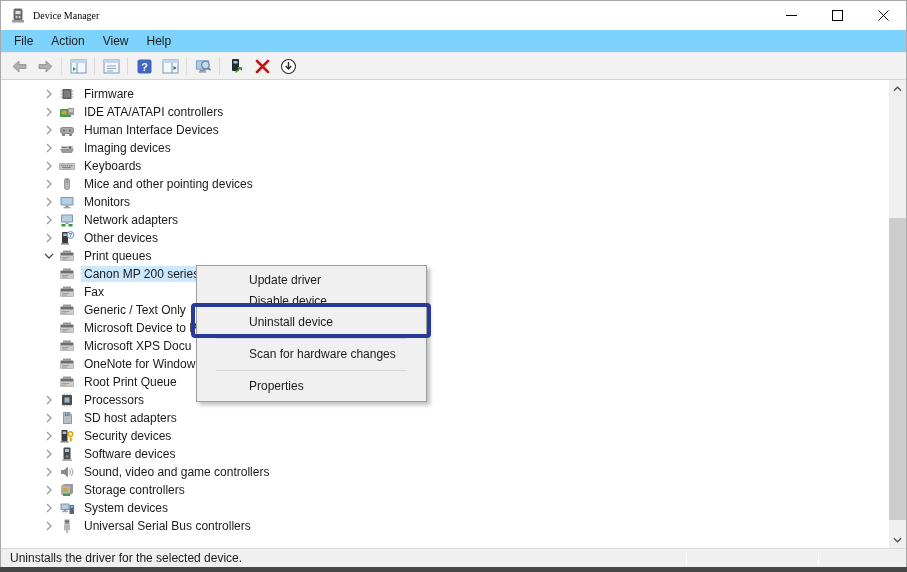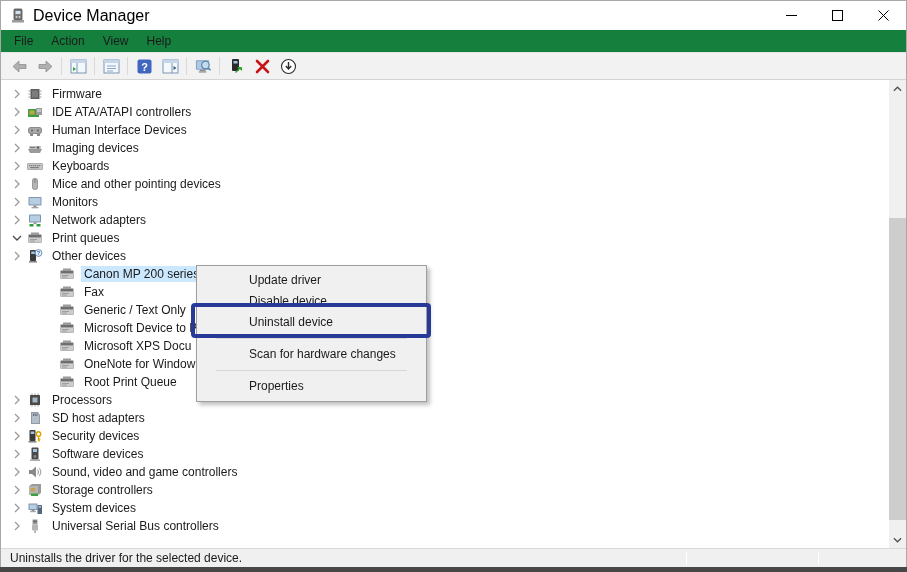--- a/index.html
+++ b/index.html
@@ -3,40 +3,40 @@
 <meta charset="utf-8">
 <style>
   * { margin:0; padding:0; box-sizing:border-box; }
   html,body { width:907px; height:572px; overflow:hidden; }
   body { font-family:"Liberation Sans","DejaVu Sans",sans-serif; font-size:12px; color:#1a1a1a; background:#fff; }
   .window { position:relative; width:907px; height:572px; background:#fff; box-shadow:inset 0 0 0 1px #a8a8a8; }
 
   
   .titlebar { position:absolute; left:1px; right:1px; top:1px; height:29px; background:#fff; display:flex; align-items:center; }
   .titlebar .app-icon { width:16px; height:16px; margin:0 7px 0 9px; }
-  .titlebar .title { font-size:16px; color:#000; }
+  .titlebar .title { font-size:10px; color:#000;font-family:Liberation Serif, serif; }
   .caption-buttons { position:absolute; right:0; top:0; height:29px; display:flex; }
   .cap-btn { width:46px; height:29px; display:flex; align-items:center; justify-content:center; }
   .cap-btn svg { width:11px; height:11px; }
 
   
-  .menubar { position:absolute; left:1px; right:1px; top:30px; height:22px; background:#15803d; display:flex; align-items:center; padding-left:4px; }
+  .menubar { position:absolute; left:1px; right:1px; top:30px; height:22px; background:#7dd3fc; display:flex; align-items:center; padding-left:4px; }
   .menu-item { padding:3px 9px; cursor:default; }
 
   
   .toolbar { position:absolute; left:1px; right:1px; top:52px; height:28px; background:#f2f2f2; border-top:1px solid #e6e6e6; border-bottom:1px solid #d4d4d4; display:flex; align-items:center; padding-left:5px; }
   .tb-btn { width:26px; height:24px; display:flex; align-items:center; justify-content:center; }
   .tb-btn .icon svg { width:17px; height:17px; display:block; }
   .tb-sep { width:1px; height:18px; background:#d9d9d9; margin:0 3px; }
 
   
   .tree-area { position:absolute; left:1px; right:1px; top:80px; bottom:24px; background:#fff; }
   .tree-rows { position:absolute; left:0; right:17px; top:0; bottom:0; padding-top:5px; overflow:hidden; }
   .tree-row { height:18px; display:flex; align-items:center; white-space:nowrap; }
-  .tree-row.lvl0 { padding-left:8px; }
+  .tree-row.lvl0 { padding-left:40px; }
   .tree-row.lvl1 { padding-left:40px; }
   .expander { width:16px; height:16px; flex:0 0 16px; display:flex; align-items:center; justify-content:center; }
   .expander svg { width:10px; height:10px; }
   .icon.tree-ic { width:16px; height:16px; flex:0 0 16px; margin-right:6px; margin-left:2px; }
   .icon svg { width:100%; height:100%; display:block; }
   .tree-label { padding:1px 3px; }
   .tree-label.selected { background:#cce8ff; }
 
   
   .scrollbar { position:absolute; right:0; top:0; bottom:0; width:17px; background:#f0f0f0; }
@@ -339,50 +339,50 @@
               <rect x="6.5" y="10.5" width="3" height="1.4" fill="#8a8a8a"></rect>
               <rect x="2.5" y="12" width="4" height="2.5" fill="#2f9e38"></rect>
               <rect x="9.5" y="12" width="4" height="2.5" fill="#2f9e38"></rect>
             </svg>
           </span>
           <span class="tree-label">Network adapters</span>
         </div>
         <div class="tree-row lvl0">
           <span class="expander">
             <svg viewBox="0 0 10 10">
-              <path d="M1 3l4 4 4-4" fill="none" stroke="#4a4a4a" stroke-width="1.3"></path>
-            </svg>
-          </span>
-          <span class="icon tree-ic">
-            <svg viewBox="0 0 16 16">
-              <rect x="4" y="2.5" width="8" height="2" fill="#9a9a9a"></rect>
-              <rect x="1.5" y="4.5" width="13" height="3" rx="0.4" fill="#6e6e6e"></rect>
-              <rect x="1.5" y="7.5" width="13" height="5" rx="0.4" fill="#cdcdcd" stroke="#8a8a8a" stroke-width="0.5"></rect>
-              <rect x="3" y="9" width="7" height="0.9" fill="#9a9a9a"></rect>
-              <rect x="3" y="10.6" width="5" height="0.9" fill="#9a9a9a"></rect>
-            </svg>
-          </span>
-          <span class="tree-label">Print queues</span>
-        </div>
-        <div class="tree-row lvl0">
-          <span class="expander">
-            <svg viewBox="0 0 10 10">
               <path d="M3 1l4 4-4 4" fill="none" stroke="#9b9b9b" stroke-width="1.3"></path>
             </svg>
           </span>
           <span class="icon tree-ic">
             <svg viewBox="0 0 16 16">
               <rect x="3" y="2" width="6" height="11" rx="0.8" fill="#3a3a3a"></rect>
               <rect x="4.2" y="3.5" width="3.6" height="2.5" fill="#9fc3e0"></rect>
               <rect x="2" y="13" width="8" height="1.6" fill="#8a8a8a"></rect>
               <circle cx="11.5" cy="5" r="3.4" fill="#eaf2fa" stroke="#4a7ab0" stroke-width="0.8"></circle>
               <text x="11.5" y="7.4" font-size="5.5" font-family="Liberation Sans,sans-serif" font-weight="bold" fill="#2d6db0" text-anchor="middle">?</text>
             </svg>
           </span>
           <span class="tree-label">Other devices</span>
+        </div>
+        <div class="tree-row lvl0">
+          <span class="expander">
+            <svg viewBox="0 0 10 10">
+              <path d="M1 3l4 4 4-4" fill="none" stroke="#4a4a4a" stroke-width="1.3"></path>
+            </svg>
+          </span>
+          <span class="icon tree-ic">
+            <svg viewBox="0 0 16 16">
+              <rect x="4" y="2.5" width="8" height="2" fill="#9a9a9a"></rect>
+              <rect x="1.5" y="4.5" width="13" height="3" rx="0.4" fill="#6e6e6e"></rect>
+              <rect x="1.5" y="7.5" width="13" height="5" rx="0.4" fill="#cdcdcd" stroke="#8a8a8a" stroke-width="0.5"></rect>
+              <rect x="3" y="9" width="7" height="0.9" fill="#9a9a9a"></rect>
+              <rect x="3" y="10.6" width="5" height="0.9" fill="#9a9a9a"></rect>
+            </svg>
+          </span>
+          <span class="tree-label">Print queues</span>
         </div>
         <div class="tree-row lvl1">
           <span class="expander"></span>
           <span class="icon tree-ic">
             <svg viewBox="0 0 16 16">
               <rect x="4" y="2.5" width="8" height="2" fill="#9a9a9a"></rect>
               <rect x="1.5" y="4.5" width="13" height="3" rx="0.4" fill="#6e6e6e"></rect>
               <rect x="1.5" y="7.5" width="13" height="5" rx="0.4" fill="#cdcdcd" stroke="#8a8a8a" stroke-width="0.5"></rect>
               <rect x="3" y="9" width="7" height="0.9" fill="#9a9a9a"></rect>
               <rect x="3" y="10.6" width="5" height="0.9" fill="#9a9a9a"></rect>

